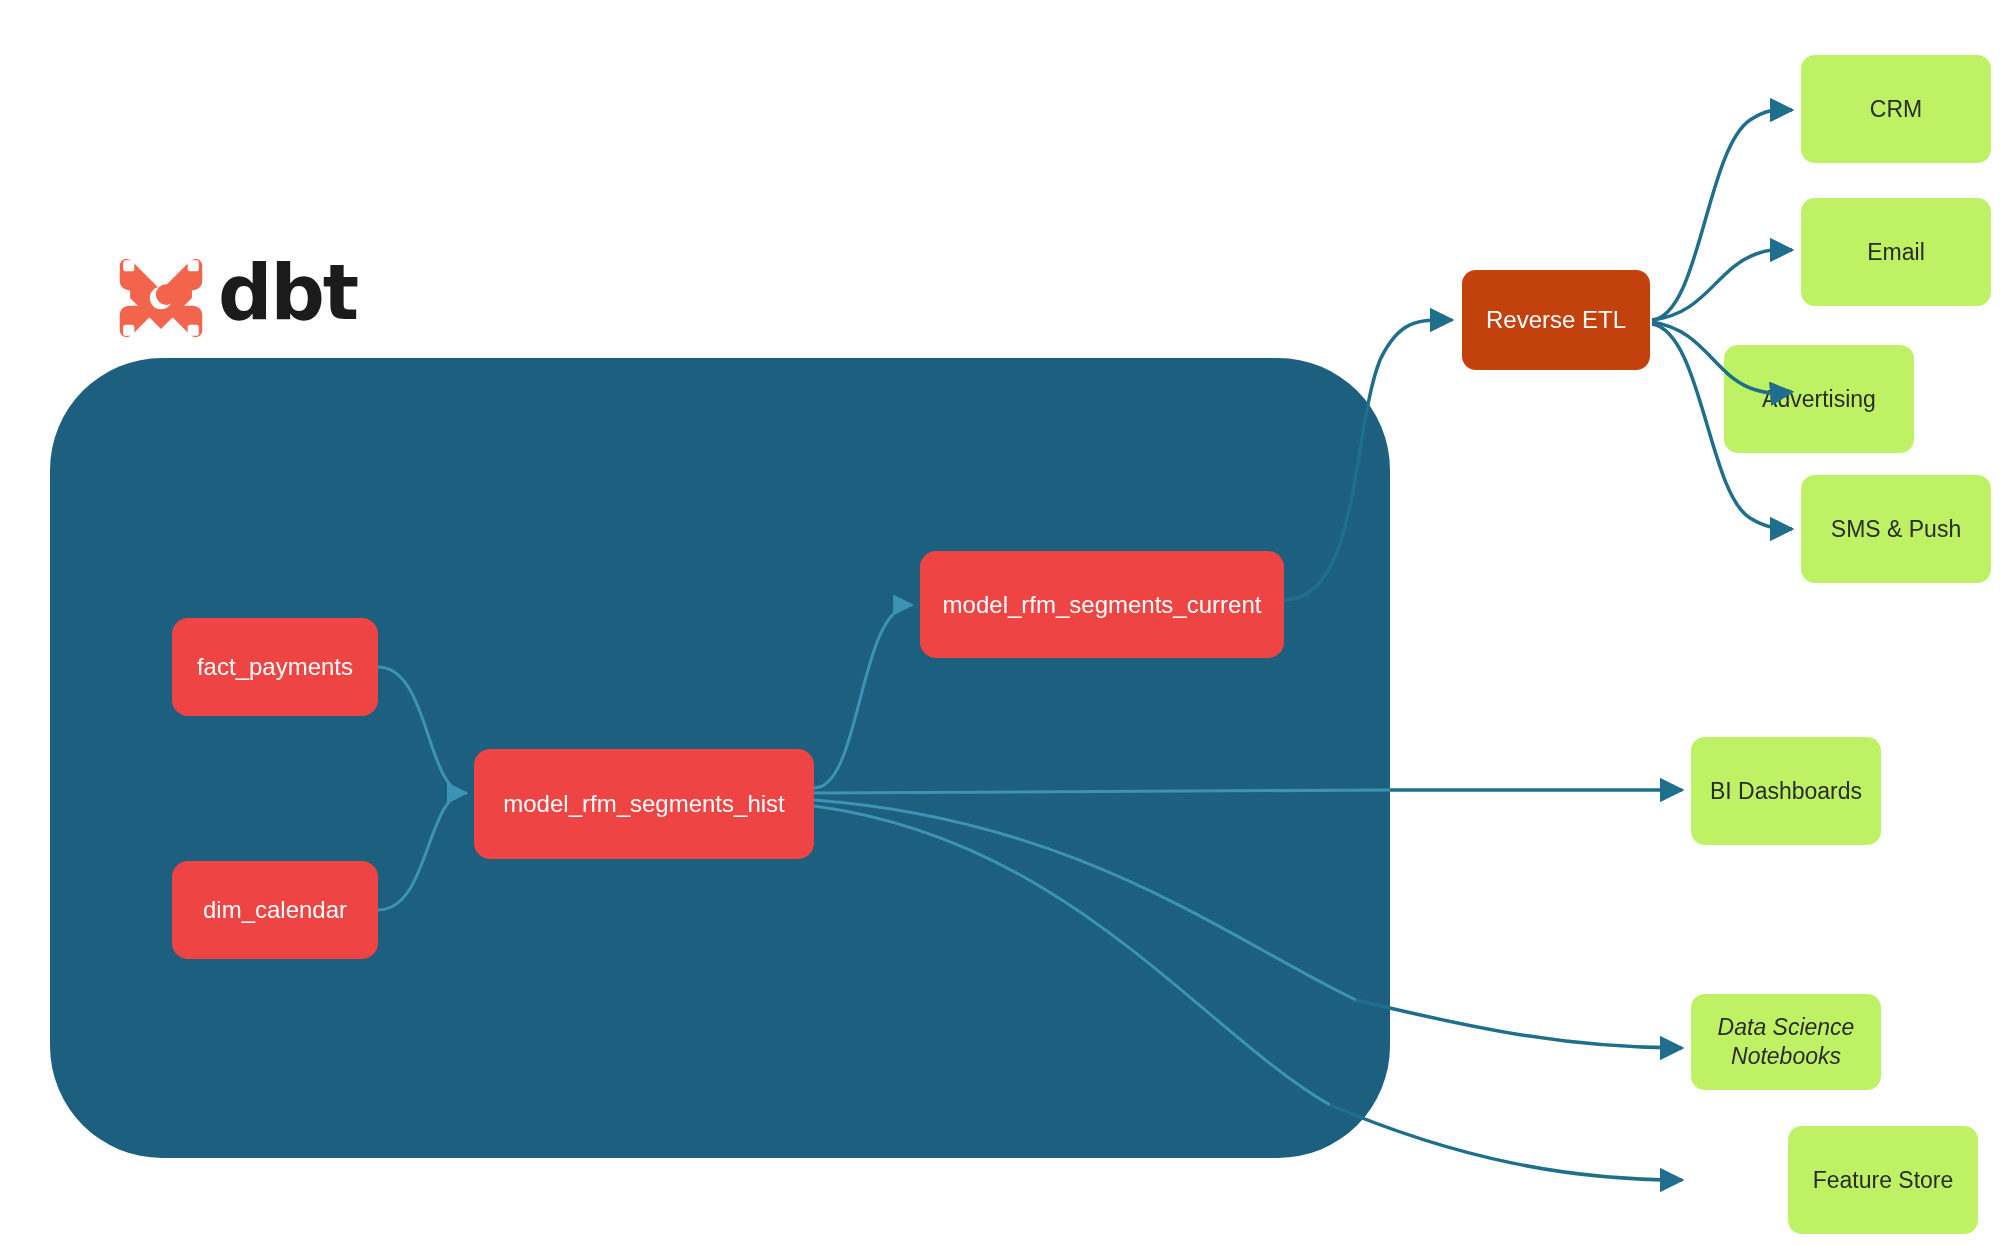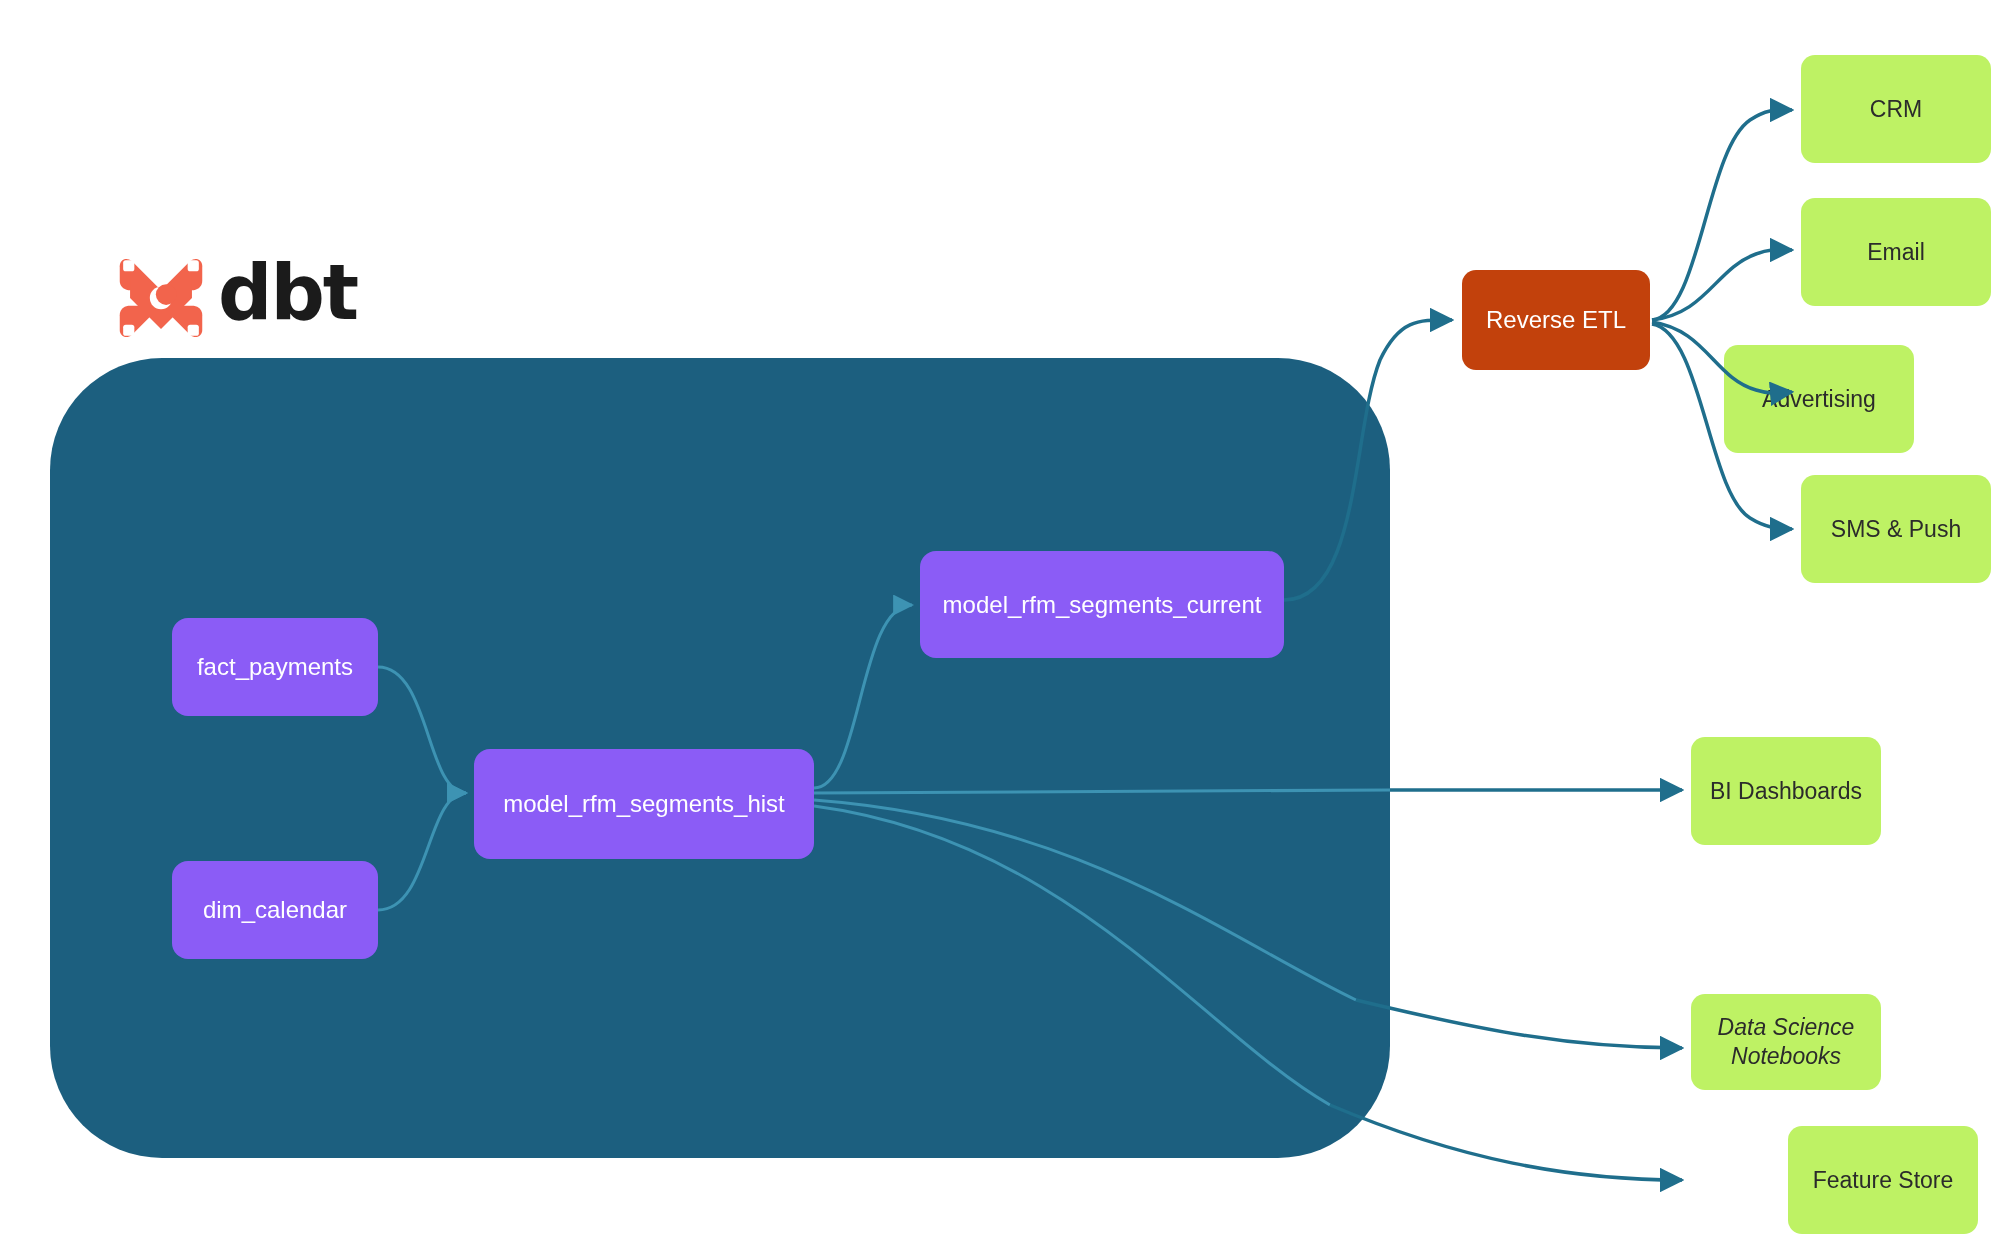--- a/index.html
+++ b/index.html
@@ -64,21 +64,21 @@
     box-sizing: border-box;
     display: flex;
     align-items: center;
     justify-content: center;
     text-align: center;
     border-radius: 16px;
     line-height: 1.25;
     user-select: none;
   }
   .node-model {
-    background: #8b5cf6;
+    background: #ef4444;
     color: #ffffff;
     font-size: 24px;
     padding: 0 18px;
   }
   .node-green {
     background: #c2410c;
     color: #ffffff;
     font-size: 24px;
     border-radius: 14px;
   }

